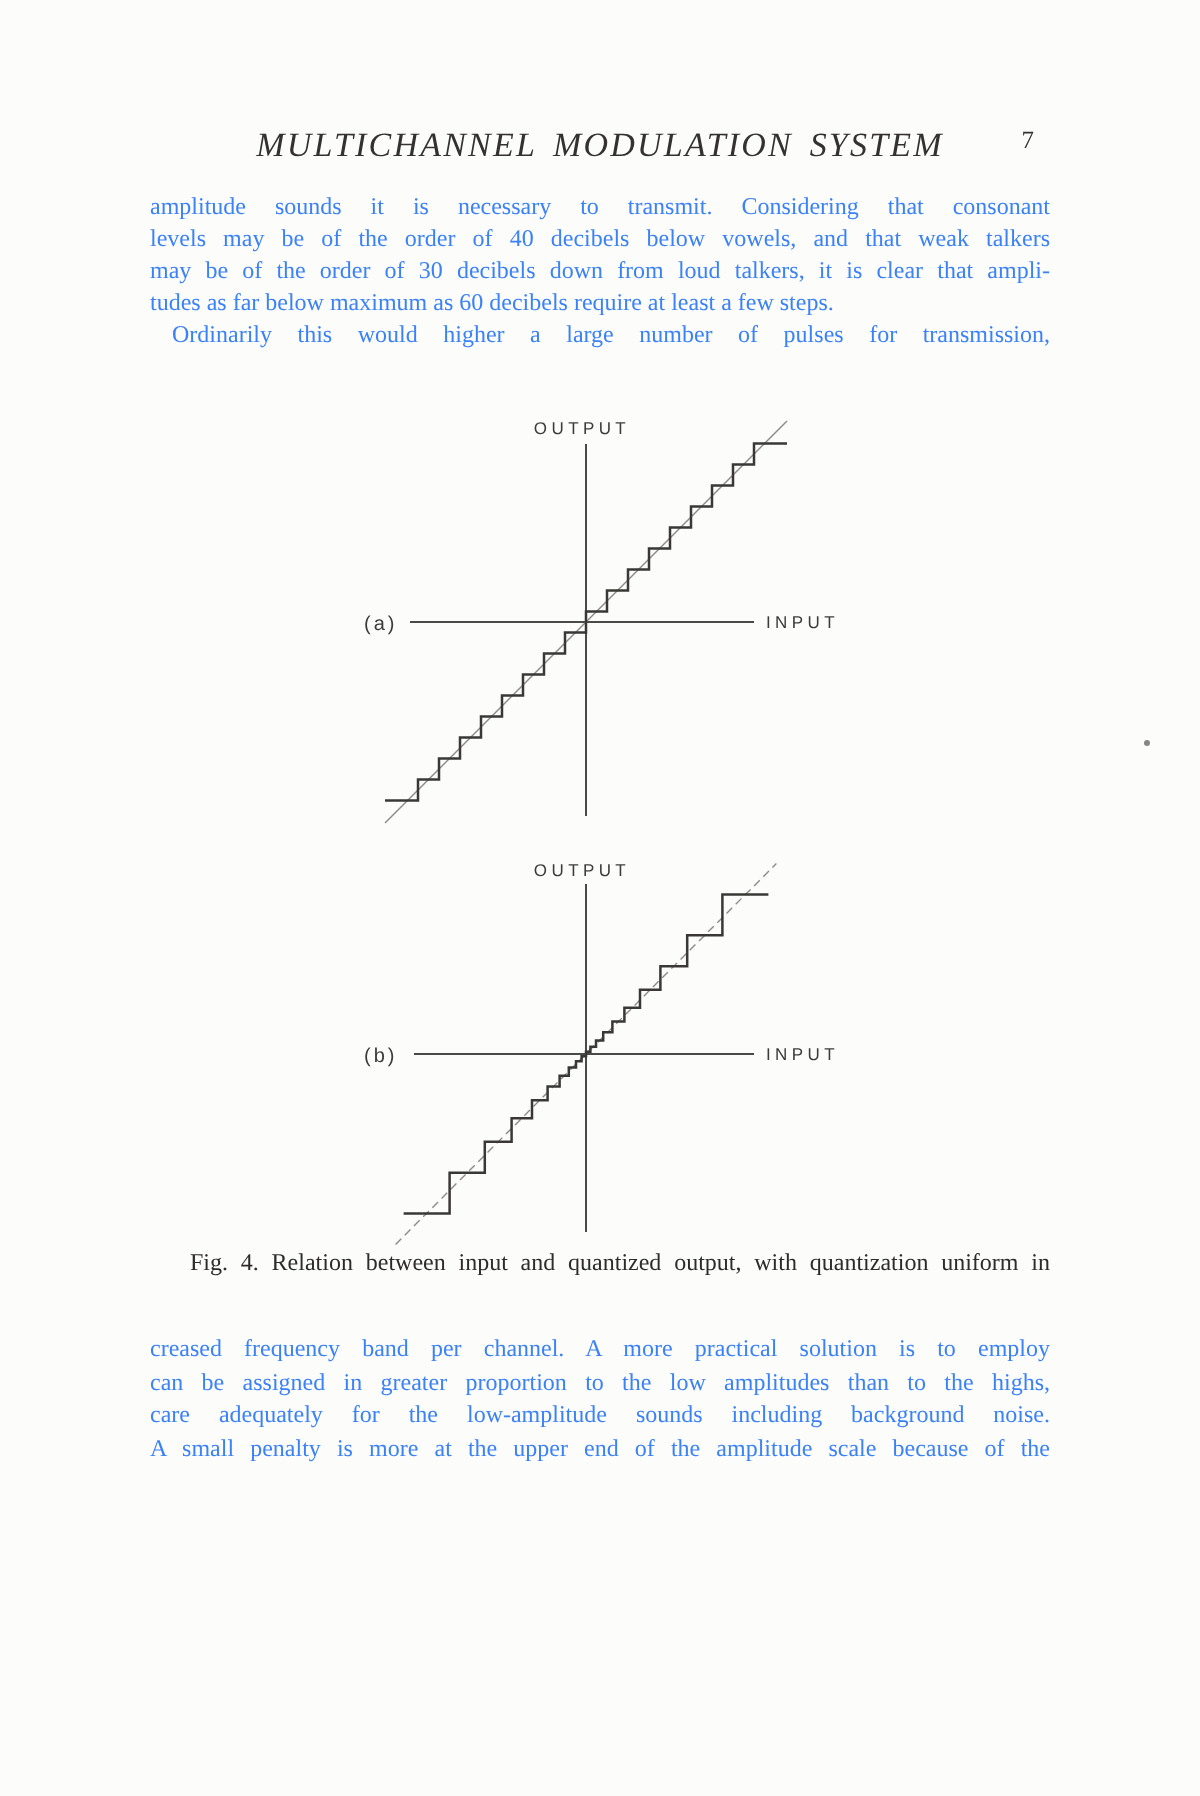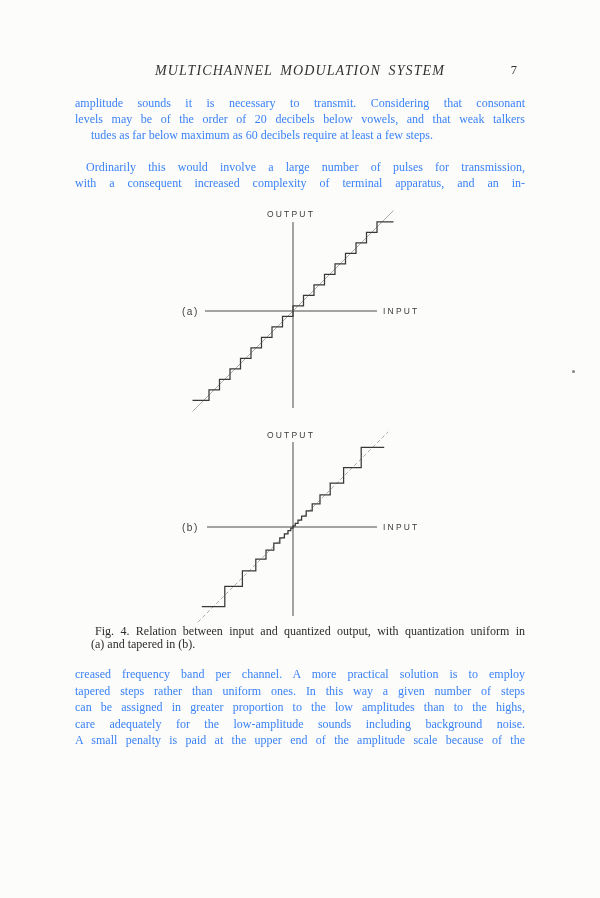--- a/index.html
+++ b/index.html
@@ -9,40 +9,40 @@
     background:#fcfcfa;
     font-family:"Liberation Serif", serif;
     color:#2e2c2a;
     overflow:hidden;
   }
   
   .header{position:absolute;left:75px;top:63px;width:450px;height:17px;}
   .running-title{
     text-align:center;
     font-style:italic;
-    font-size:14px;
+    font-size:17px;
     letter-spacing:1.1px;
     word-spacing:3px;
     color:#343230;
   }
   .page-number{
     position:absolute;right:8px;top:0;
     font-size:12.5px;color:#343230;
   }
   
   .para{
     position:absolute;left:75px;width:450px;
     font-size:12px;line-height:16px;
     color:#3b82f6;
   }
   .p1{top:95px;}
   .p2{top:159px;}
   .p3{top:666px;line-height:16.5px;}
   .jline{text-align:justify;text-align-last:justify;}
-  .jline.end{text-align-last:left;margin-left:16px;}
+  .jline.end{text-align-last:left;}
   .indent1{text-indent:11px;}
   
   .caption{
     position:absolute;left:75px;top:625px;width:450px;
     font-size:12px;line-height:13px;color:#2e2c2a;
   }
   .caption .cindent{text-indent:20px;}
   
   .figure{position:absolute;}
   .fig-a{left:160px;top:203px;}
@@ -71,27 +71,27 @@
 
 <div class="page">
 
   <div class="header">
     <div class="running-title">MULTICHANNEL MODULATION SYSTEM</div>
     <div class="page-number">7</div>
   </div>
 
   <div class="para p1">
     <div class="jline">amplitude sounds it is necessary to transmit. Considering that consonant</div>
-    <div class="jline">levels may be of the order of 20 decibels below vowels, and that weak talkers</div>
+    <div class="jline">levels may be of the order of 40 decibels below vowels, and that weak talkers</div>
+    <div class="jline">may be of the order of 30 decibels down from loud talkers, it is clear that ampli-</div>
     <div class="jline end">tudes as far below maximum as 60 decibels require at least a few steps.</div>
   </div>
 
   <div class="para p2">
-    <div class="jline indent1">Ordinarily this would involve a large number of pulses for transmission,</div>
-    <div class="jline">with a consequent increased complexity of terminal apparatus, and an in-</div>
+    <div class="jline indent1">Ordinarily this would higher a large number of pulses for transmission,</div>
   </div>
 
   <svg class="figure fig-a" width="270" height="216" viewBox="0 0 270 216">
     <line class="axis" x1="133" y1="19" x2="133" y2="205"></line>
     <line class="axis" x1="45" y1="108" x2="217" y2="108"></line>
     <line class="diag" x1="32.5" y1="208.5" x2="233.5" y2="7.5"></line>
     <polyline class="staircase" points="32.5,197.3 49.0,197.3 49.0,186.8 59.5,186.8 59.5,176.3 70.0,176.3 70.0,165.8 80.5,165.8 80.5,155.3 91.0,155.3 91.0,144.8 101.5,144.8 101.5,134.3 112.0,134.3 112.0,123.8 122.5,123.8 122.5,113.3 133.0,113.3 133.0,102.8 143.5,102.8 143.5,92.3 154.0,92.3 154.0,81.8 164.5,81.8 164.5,71.3 175.0,71.3 175.0,60.8 185.5,60.8 185.5,50.3 196.0,50.3 196.0,39.8 206.5,39.8 206.5,29.3 217.0,29.3 217.0,18.8 233.5,18.8"></polyline>
     <text class="figlbl" x="131" y="14" text-anchor="middle">OUTPUT</text>
     <text class="figlbl" x="223" y="111">INPUT</text>
     <text class="figtag" x="22" y="112">(a)</text>
@@ -102,26 +102,24 @@
     <line class="axis" x1="47" y1="99" x2="217" y2="99"></line>
     <line class="diag dashed" x1="37.8" y1="194.2" x2="228.2" y2="3.8"></line>
     <polyline class="staircase" points="41.8,178.7 64.8,178.7 64.8,158.4 82.4,158.4 82.4,142.9 95.8,142.9 95.8,131.1 106.0,131.1 106.0,122.1 113.8,122.1 113.8,115.2 119.8,115.2 119.8,109.9 124.4,109.9 124.4,105.8 128.0,105.8 128.0,102.6 130.8,102.6 130.8,100.1 133.0,100.1 133.0,97.9 135.2,97.9 135.2,95.4 138.0,95.4 138.0,92.2 141.6,92.2 141.6,88.1 146.2,88.1 146.2,82.8 152.2,82.8 152.2,75.9 160.0,75.9 160.0,66.9 170.2,66.9 170.2,55.1 183.6,55.1 183.6,39.6 201.2,39.6 201.2,19.3 224.2,19.3"></polyline>
     <text class="figlbl" x="131" y="10" text-anchor="middle">OUTPUT</text>
     <text class="figlbl" x="223" y="102">INPUT</text>
     <text class="figtag" x="22" y="103">(b)</text>
   </svg>
 
   <div class="caption">
     <div class="jline cindent">Fig. 4. Relation between input and quantized output, with quantization uniform in</div>
-    <div class="jline end">(a) and tapered in (b).</div>
   </div>
 
   <div class="para p3">
     <div class="jline">creased frequency band per channel. A more practical solution is to employ</div>
-    <div class="jline">tapered steps rather than uniform ones. In this way a given number of steps</div>
     <div class="jline">can be assigned in greater proportion to the low amplitudes than to the highs,</div>
     <div class="jline">care adequately for the low-amplitude sounds including background noise.</div>
-    <div class="jline">A small penalty is paid at the upper end of the amplitude scale because of the</div>
+    <div class="jline">A small penalty is more at the upper end of the amplitude scale because of the</div>
   </div>
 
   <div class="speck"></div>
 
 </div>
 
 </body></html>

